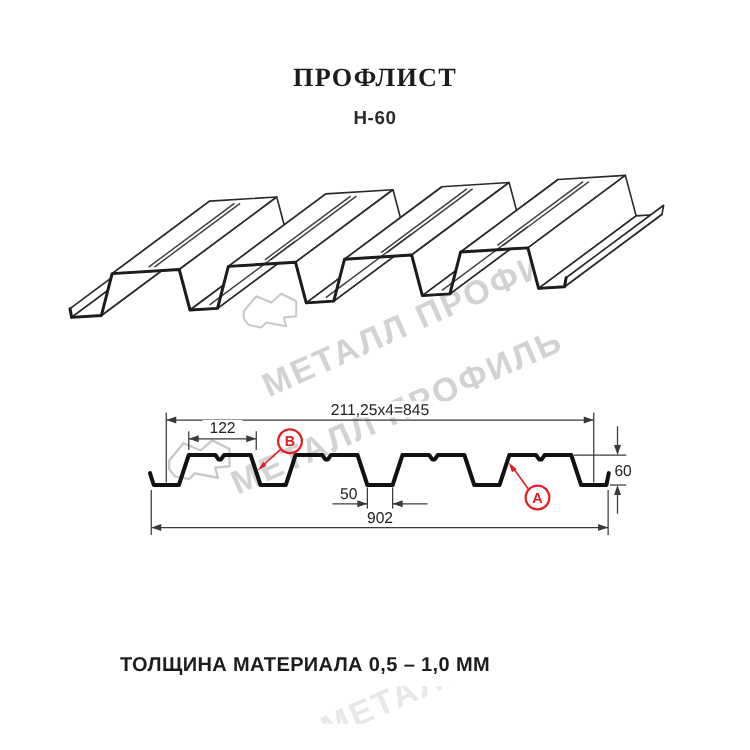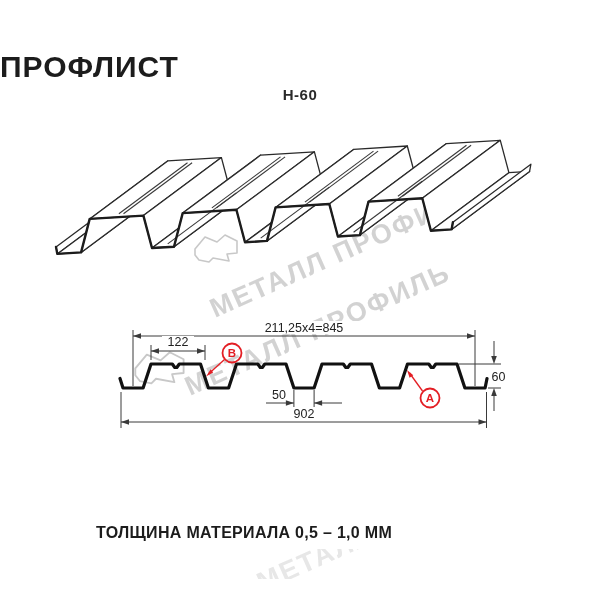--- a/index.html
+++ b/index.html
@@ -1,22 +1,22 @@
 <!DOCTYPE html>
 <html><head>
 <meta charset="utf-8">
 <style>
   html,body{margin:0;padding:0;}
   body{
     width:600px;height:600px;position:relative;background:#ffffff;overflow:hidden;
     font-family:"Liberation Sans", sans-serif;
   }
   .title{
-    position:absolute;top:50px;left:0;width:600px;text-align:left;
-    font-size:30px;font-weight:800;letter-spacing:1px;color:#1c1c1c;
+    position:absolute;top:50px;left:0;width:600px;text-align:center;
+    font-size:21px;font-weight:800;letter-spacing:1px;color:#1c1c1c;font-family:Liberation Serif, serif;
   }
   .subtitle{
     position:absolute;top:86px;left:0;width:600px;text-align:center;
     font-size:15px;font-weight:600;letter-spacing:0.5px;color:#2a2a2a;
   }
   .footer-note{
     position:absolute;top:524px;left:0;width:488px;text-align:center;
     font-size:16px;font-weight:700;letter-spacing:0.3px;color:#1c1c1c;
   }
   svg{position:absolute;top:0;left:0;}

